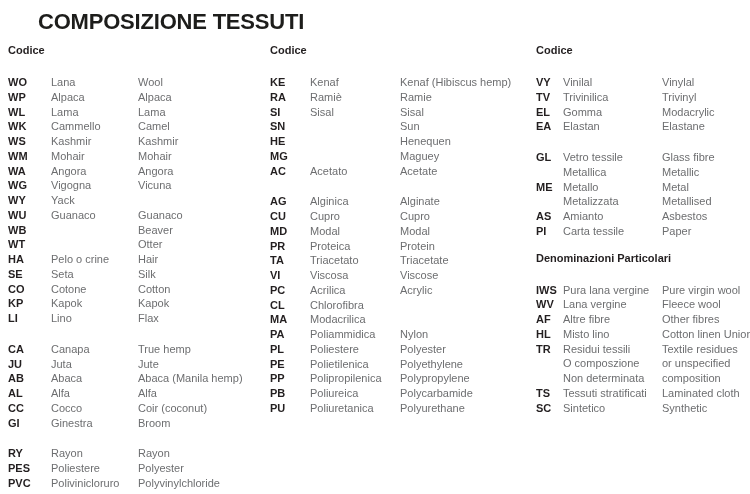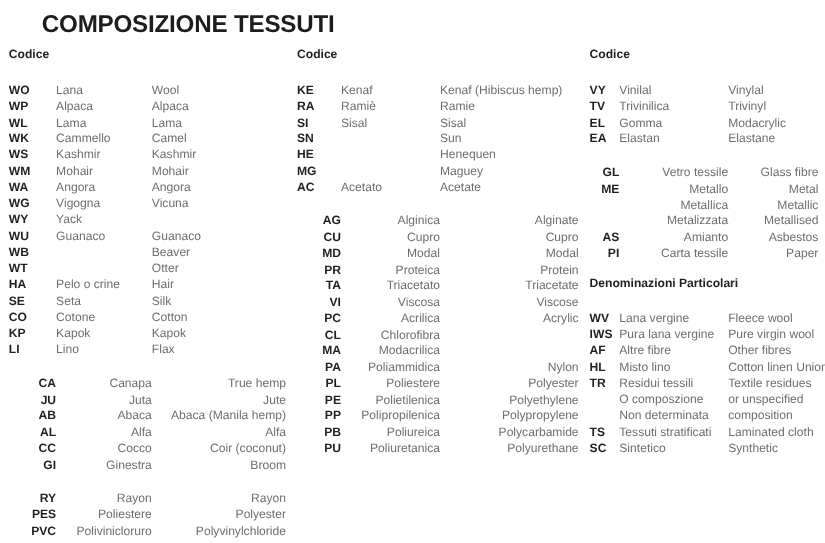--- a/index.html
+++ b/index.html
@@ -31,21 +31,21 @@
   .col1 { left: 8px;   width: 252px; }
   .col2 { left: 270px; width: 256px; }
   .col3 { left: 536px; width: 208px; }
   .col-header {
     font-size: 11px;
     font-weight: bold;
     color: var(--code-color, #231f20);
     line-height: 12px;
     margin-bottom: 19px;
   }
-  .group + .group { margin-top: 16px; text-align: right; }
+  .group + .group { margin-top: 16px; }
   .group + .section-header { margin-top: 13px; }
   .section-header {
     font-size: 11px;
     font-weight: bold;
     color: var(--code-color, #231f20);
     line-height: 12px;
     margin-bottom: 19px;
   }
   .row {
     display: grid;
@@ -347,56 +347,56 @@
           <span class="en">Elastane</span>
         </div>
       </div>
       <div class="group">
         <div class="row">
           <span class="code">GL</span>
           <span class="it">Vetro tessile</span>
           <span class="en">Glass fibre</span>
         </div>
         <div class="row">
+          <span class="code"></span>
+          <span class="it">Metallica</span>
+          <span class="en">Metallic</span>
+        </div>
+        <div class="row">
           <span class="code">ME</span>
           <span class="it">Metallo</span>
           <span class="en">Metal</span>
         </div>
         <div class="row">
           <span class="code"></span>
-          <span class="it">Metallica</span>
-          <span class="en">Metallic</span>
-        </div>
-        <div class="row">
-          <span class="code"></span>
           <span class="it">Metalizzata</span>
           <span class="en">Metallised</span>
         </div>
         <div class="row">
           <span class="code">AS</span>
           <span class="it">Amianto</span>
           <span class="en">Asbestos</span>
         </div>
         <div class="row">
           <span class="code">PI</span>
           <span class="it">Carta tessile</span>
           <span class="en">Paper</span>
         </div>
       </div>
       <div class="section-header">Denominazioni Particolari</div>
       <div class="group">
         <div class="row">
+          <span class="code">IWS</span>
+          <span class="it">Pura lana vergine</span>
+          <span class="en">Pure virgin wool</span>
+        </div>
+        <div class="row">
           <span class="code">WV</span>
           <span class="it">Lana vergine</span>
           <span class="en">Fleece wool</span>
-        </div>
-        <div class="row">
-          <span class="code">IWS</span>
-          <span class="it">Pura lana vergine</span>
-          <span class="en">Pure virgin wool</span>
         </div>
         <div class="row">
           <span class="code">AF</span>
           <span class="it">Altre fibre</span>
           <span class="en">Other fibres</span>
         </div>
         <div class="row">
           <span class="code">HL</span>
           <span class="it">Misto lino</span>
           <span class="en">Cotton linen Union</span>

